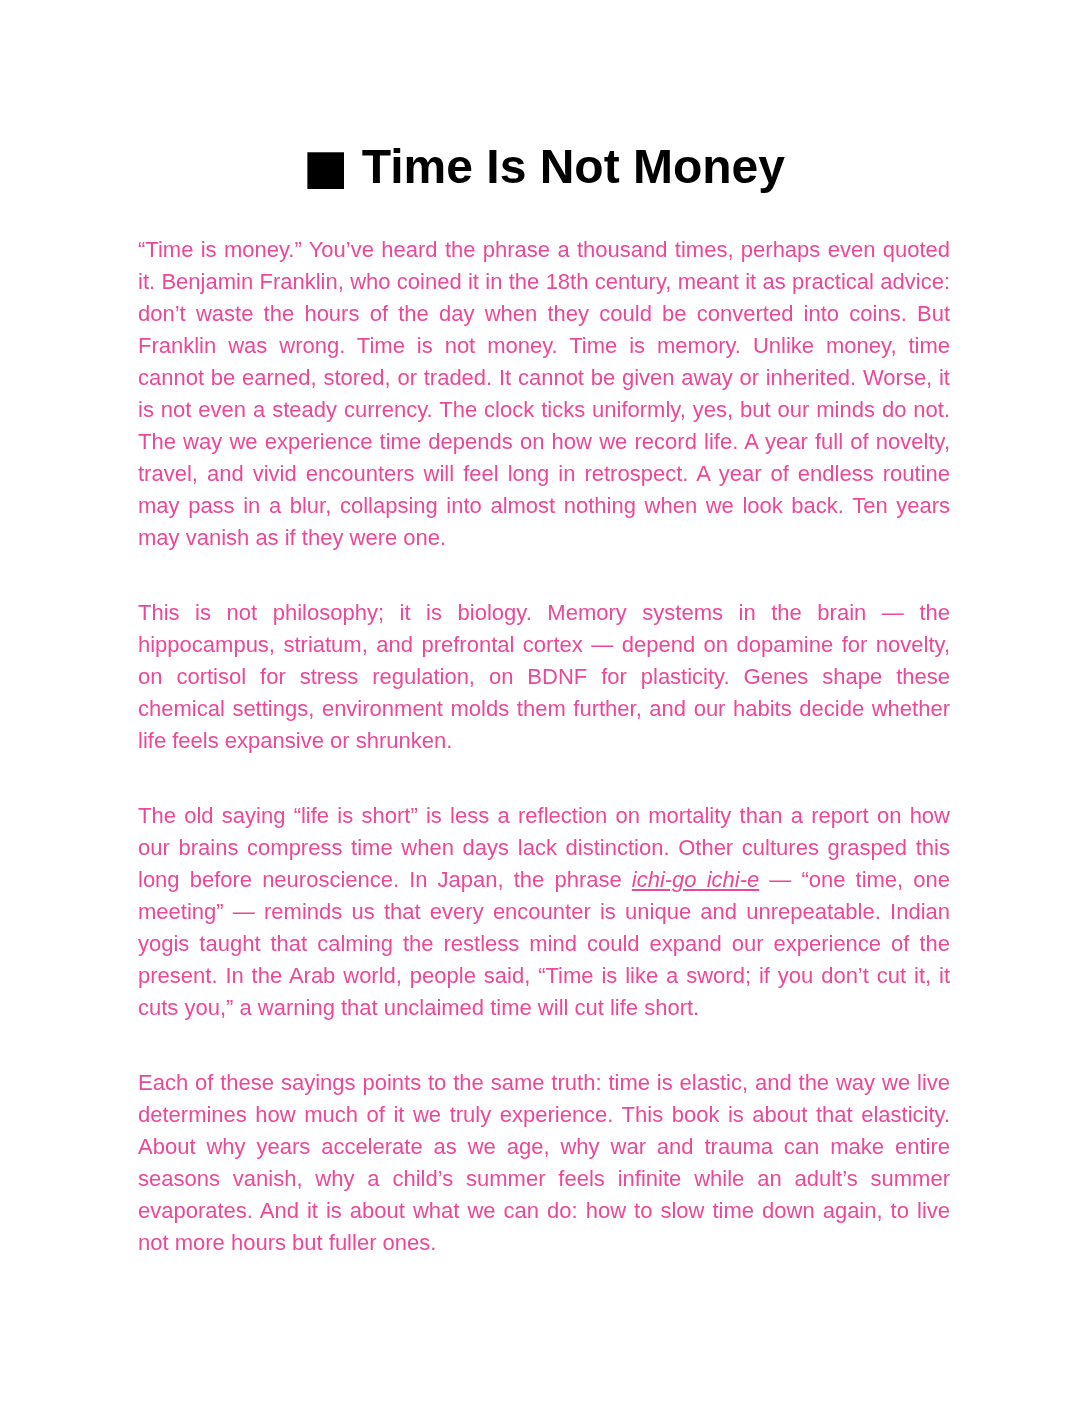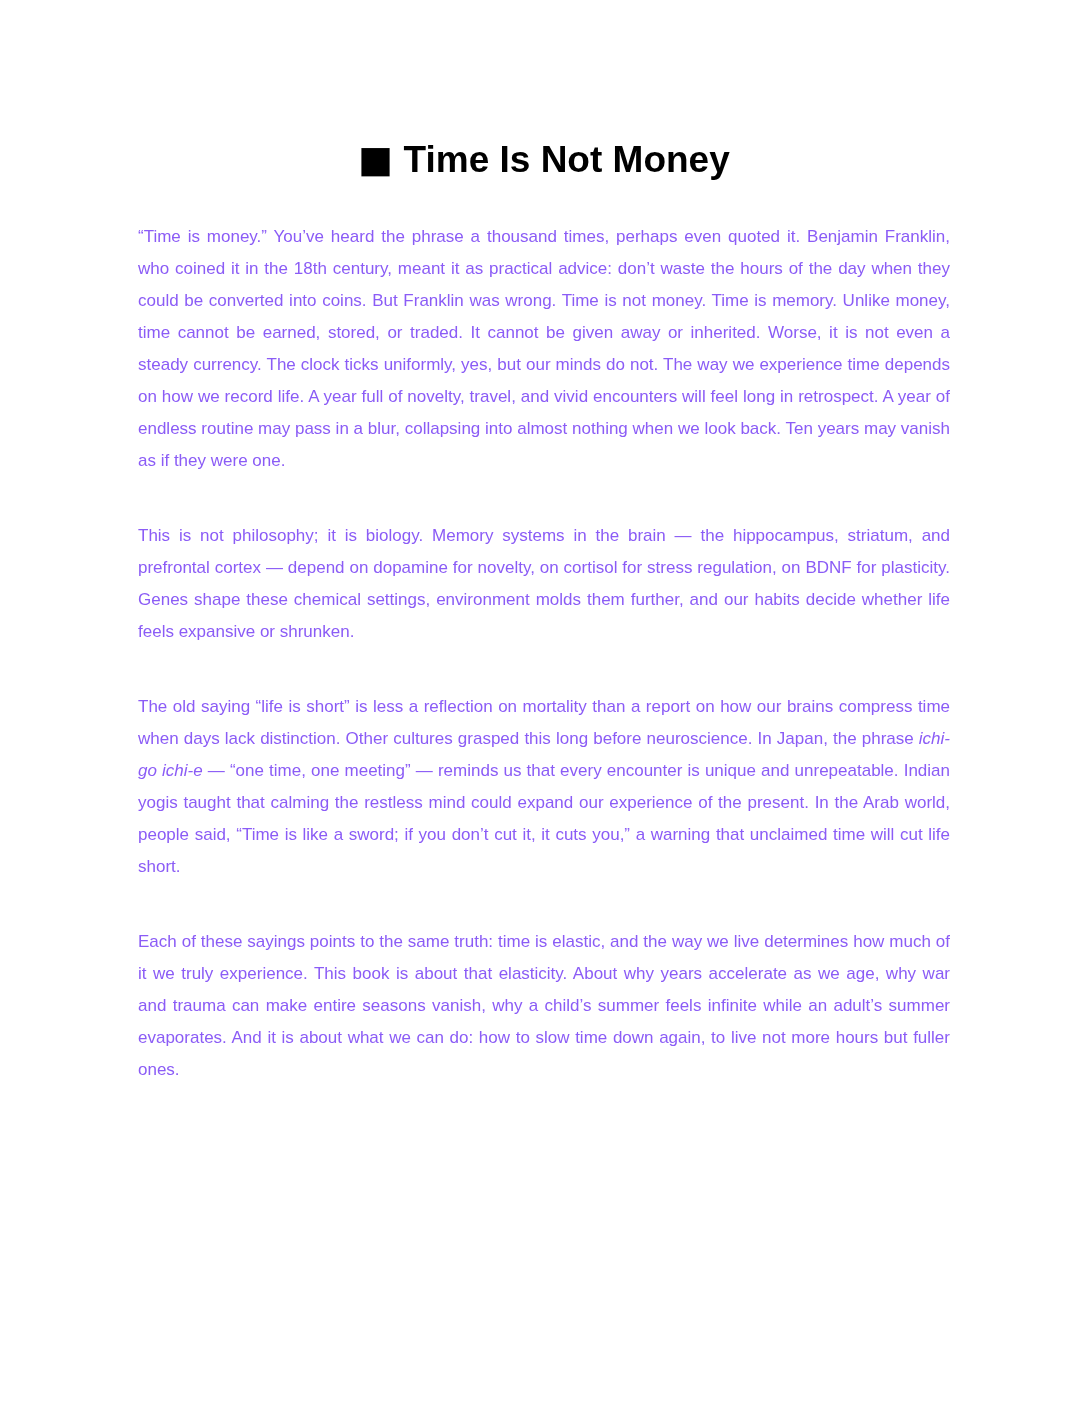--- a/index.html
+++ b/index.html
@@ -15,45 +15,46 @@
     background: #ffffff;
     box-sizing: border-box;
     padding: 136px 138px 0 138px;
     overflow: hidden;
     font-family: "Liberation Sans", "DejaVu Sans", sans-serif;
     color: #000000;
   }
   .title {
     margin: 0 0 37px 0;
     text-align: center;
-    font-size: 37px;
-    line-height: 48px;
+    font-size: 48px;
+    line-height: 60px;
     font-weight: bold;
     color: #000000;
     white-space: nowrap;
   }
   .title .marker {
     font-family: "DejaVu Sans", sans-serif;
     margin-right: 0.28em;
   }
   .content {
     width: 812px;
-    font-size: 17px;
+    font-size: 22px;
     line-height: 32px;
     text-align: justify;
-    color: #8b5cf6;
+    color: #ec4899;
   }
   .content p {
     margin: 0 0 43px 0;
   }
   .content p:last-child {
     margin-bottom: 8px;
   }
   .italic {
     font-style: italic;
+    text-decoration: underline;
   }
 </style>
 </head>
 <body>
 
 <div class="page">
 
   <h1 class="title"><span class="marker">■</span><span>Time Is Not Money</span></h1>
 
   <div class="content">

